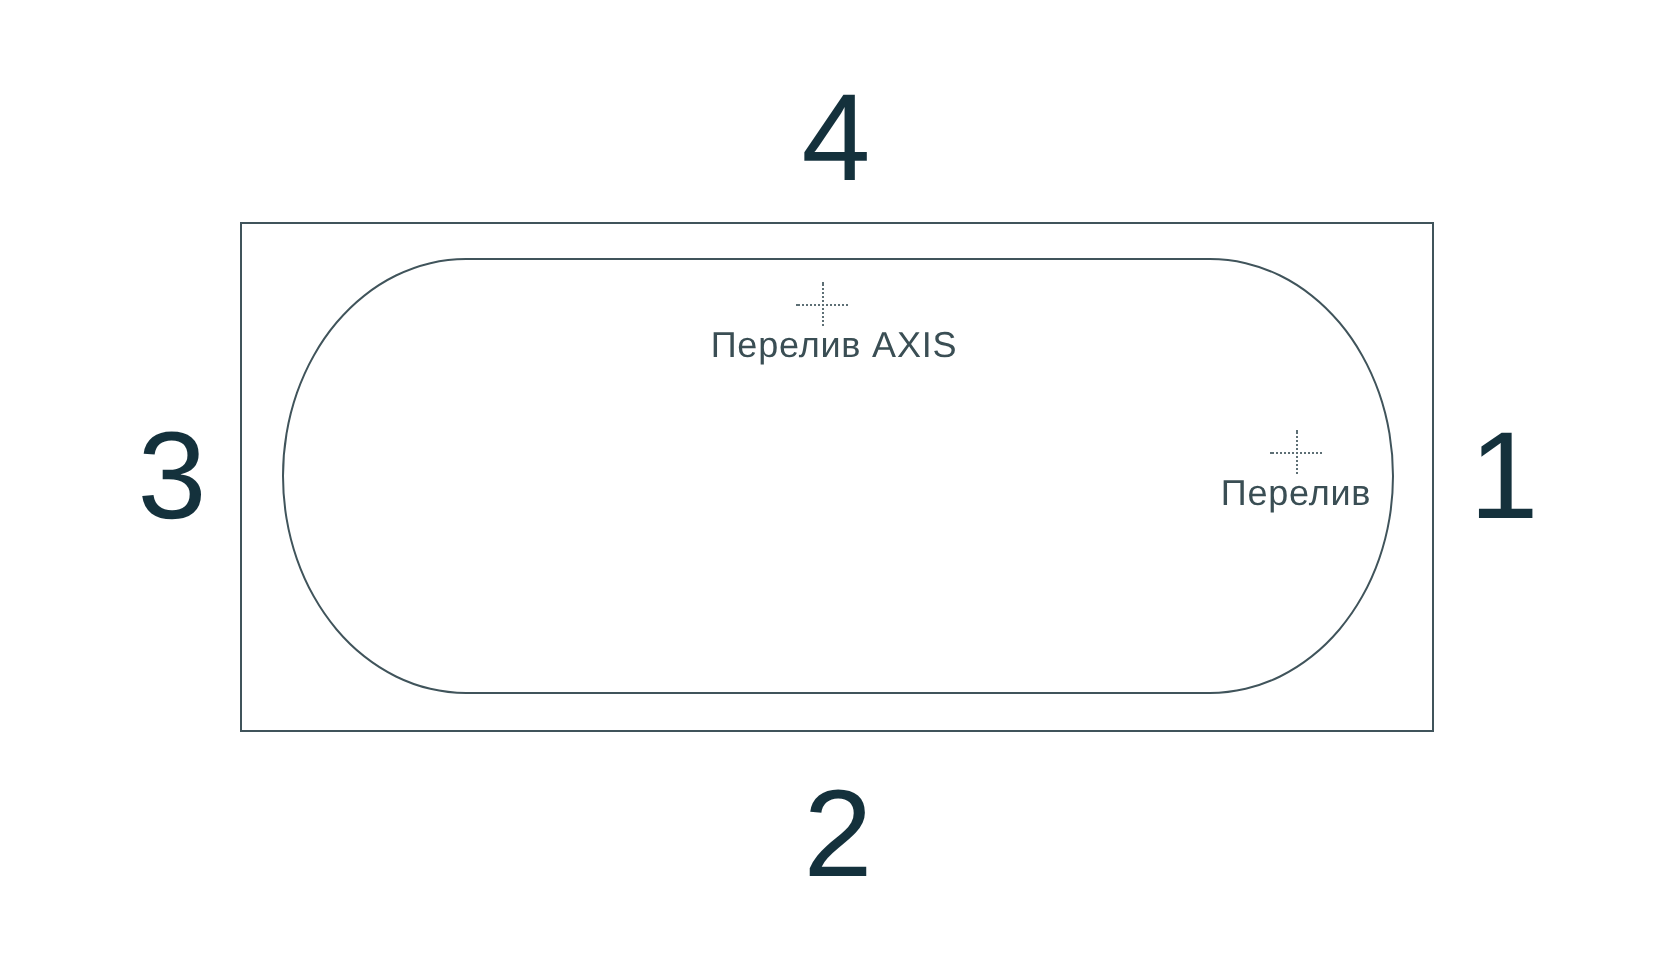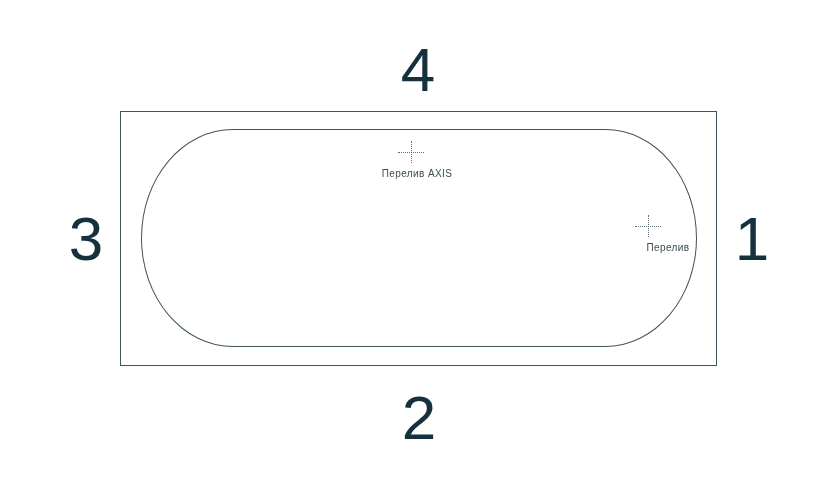--- a/index.html
+++ b/index.html
@@ -67,29 +67,29 @@
   .cross .cv {
     position: absolute;
     top: 0;
     left: 50%;
     height: 100%;
     border-left: 1.5px dotted #5d6f75;
   }
   .marker-label {
     position: absolute;
     transform: translate(-50%, -50%);
-    font-size: 10px;
+    font-size: 18px;
     color: #3a4e54;
     letter-spacing: 0.4px;
     white-space: nowrap;
   }
   .cross-axis  { left: 411px; top: 152px; }
   .label-axis  { left: 417px; top: 173px; }
   .cross-std   { left: 648px; top: 226px; }
-  .label-std   { left: 668px; top: 247px; }
+  .label-std   { left: 648px; top: 247px; }
 </style>
 </head>
 <body>
 
 <div class="stage">
 
   <div class="num num-top">4</div>
 
   <div class="num num-bottom">2</div>
 

